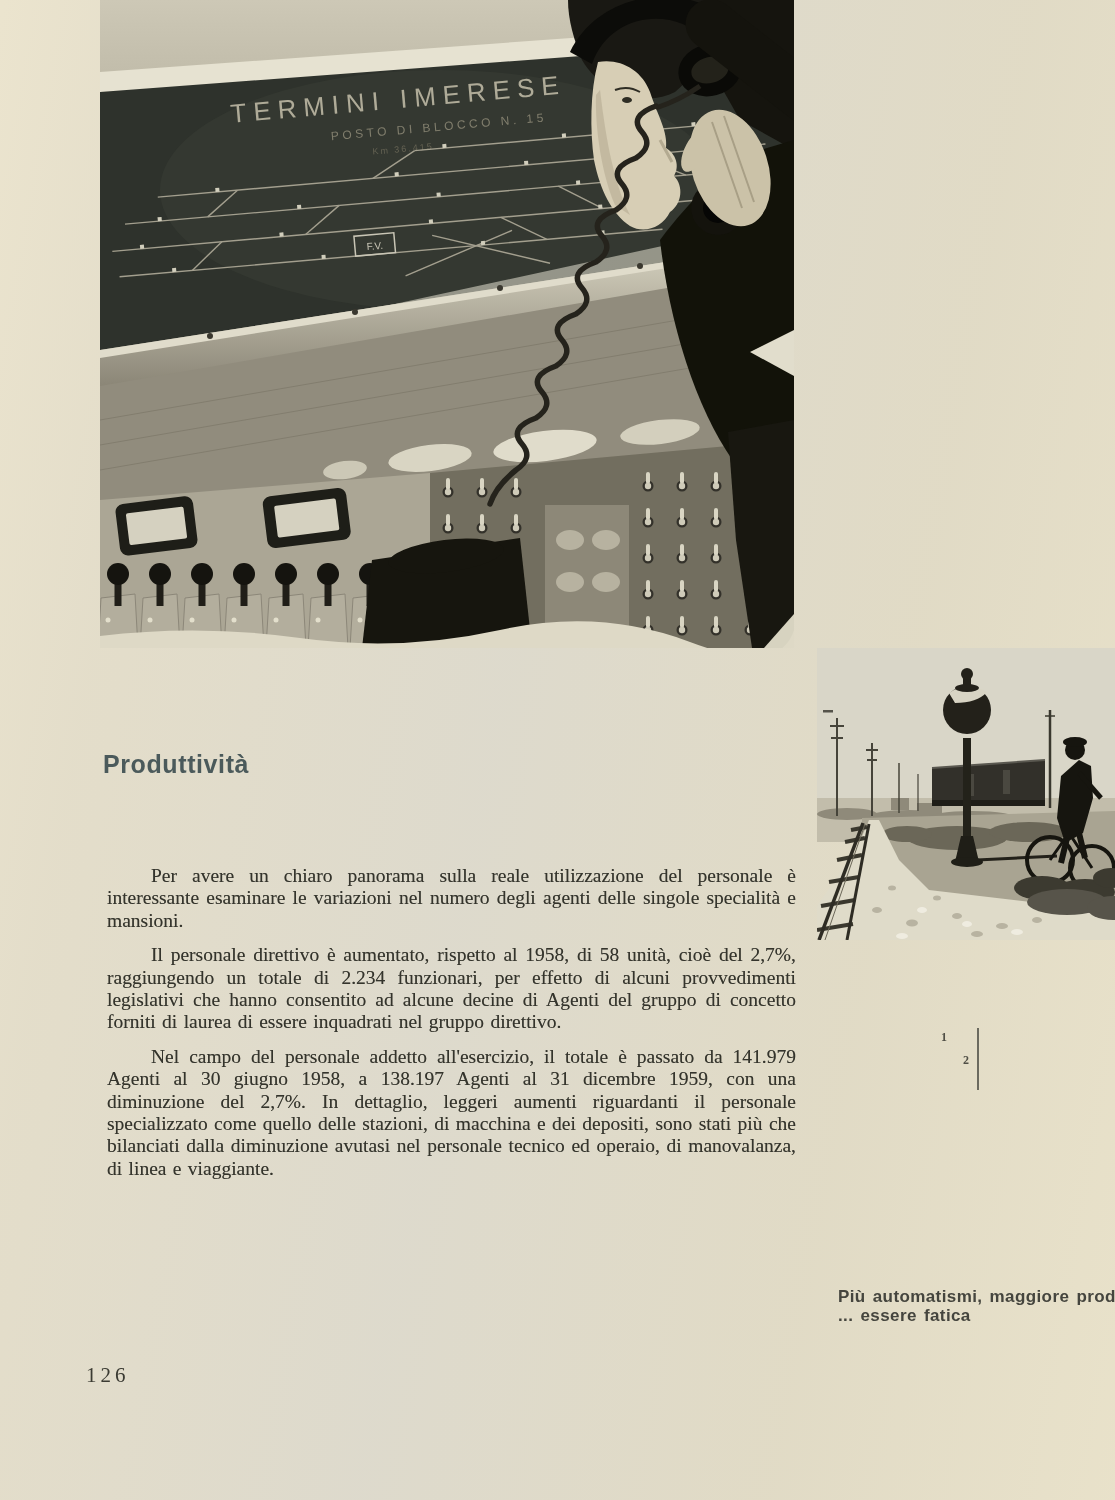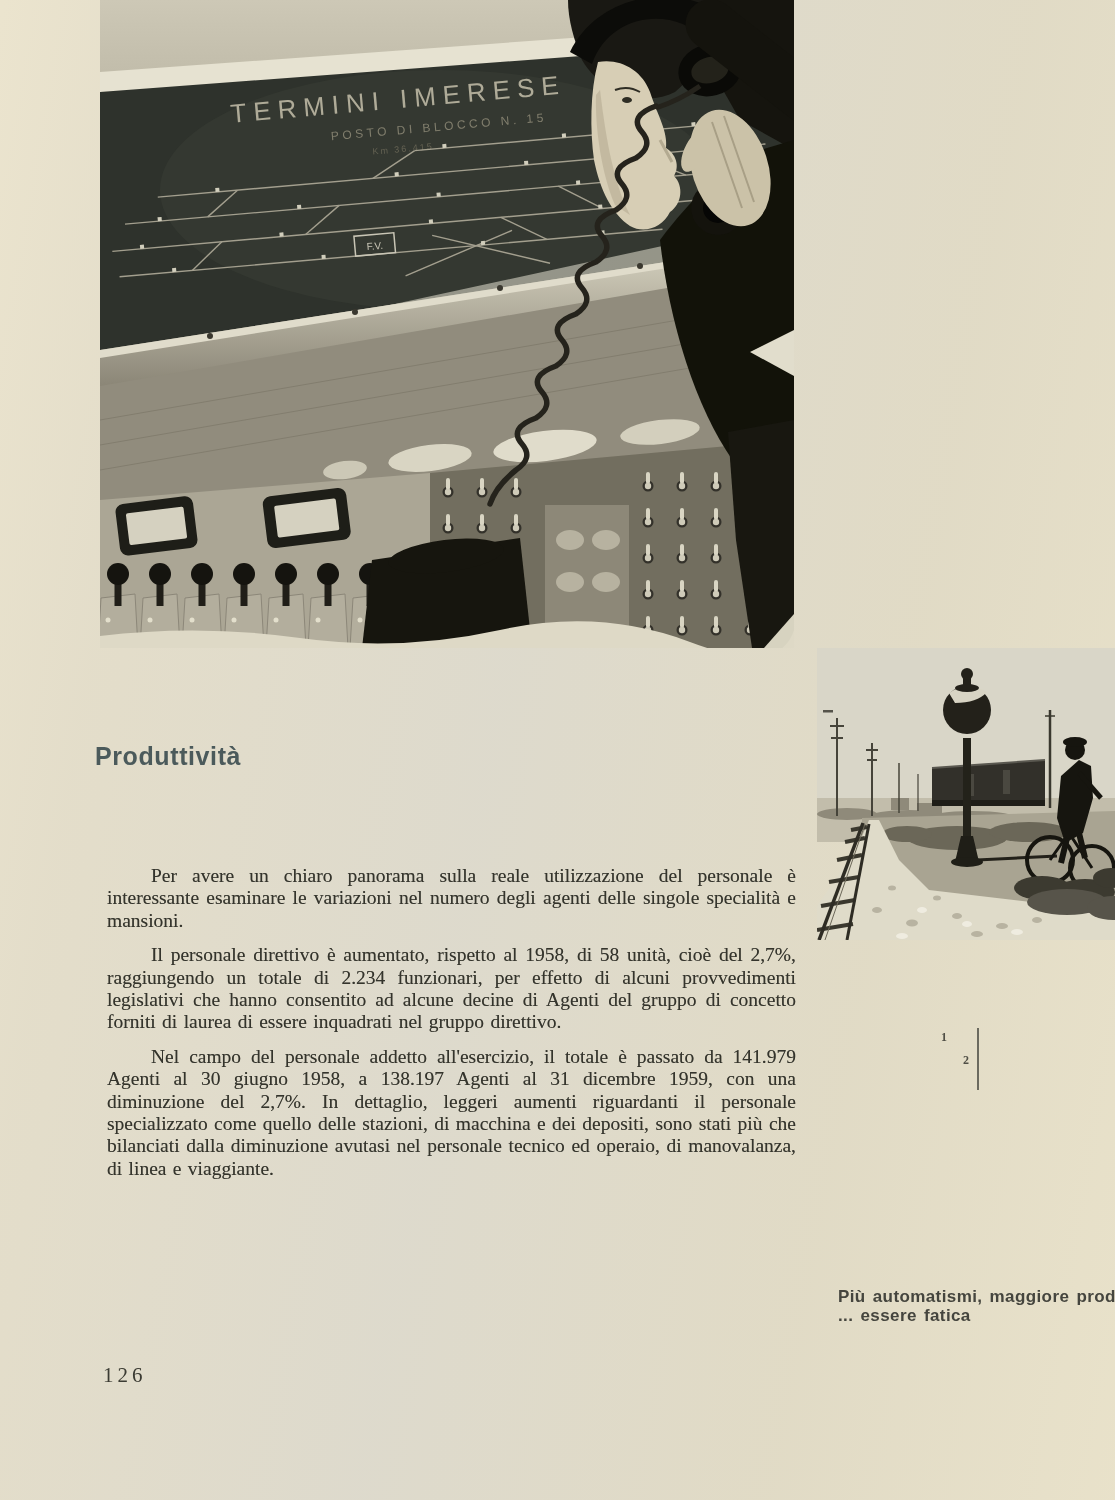--- a/index.html
+++ b/index.html
@@ -11,21 +11,21 @@
   .page-shade{
     position:absolute;inset:0;pointer-events:none;
     background:linear-gradient(100deg,#ece5cf 0%,#e3ddca 15%,#dcd9cd 45%,#e0dac5 75%,#e9e2ca 100%);
     opacity:.85;
   }
   figure{margin:0;}
   .photo-top{position:absolute;left:100px;top:0;width:694px;height:648px;}
   .photo-right{position:absolute;left:817px;top:648px;width:298px;height:292px;}
   .photo-top svg,.photo-right svg{display:block;width:100%;height:100%;}
   .heading{
-    position:absolute;left:95px;top:742px;margin:0;
+    position:absolute;left:95px;top:742px;margin:8px;
     font-family:"Liberation Sans", sans-serif;font-weight:bold;
     font-size:25px;letter-spacing:.6px;color:#4b5a5b;
   }
   .article{
     position:absolute;left:95px;top:853px;width:713px;
     font-size:19.5px;line-height:22.4px;color:#34342c;
     text-align:justify;word-spacing:1.5px;
     text-shadow:0 0 .4px rgba(52,52,44,.45);
   }
   .article p{margin:12px;text-indent:44px;}
@@ -37,21 +37,21 @@
   }
   .caption div{white-space:nowrap;}
   .margin-note{
     position:absolute;font-family:"Liberation Serif", serif;
     font-weight:bold;font-size:12px;color:#504f46;
   }
   .note-1{left:941px;top:1030px;}
   .note-2{left:963px;top:1053px;}
   .margin-rule{position:absolute;left:977px;top:1028px;width:2px;height:62px;background:#6b6a5f;}
   .page-number{
-    position:absolute;left:103px;top:1363px;
+    position:absolute;left:86px;top:1363px;
     font-size:21px;letter-spacing:4px;color:#3b3b33;
   }
 </style>
 </head>
 <body>
 
 <div class="page">
   <div class="page-shade"></div>
 
   <figure class="photo-top">

